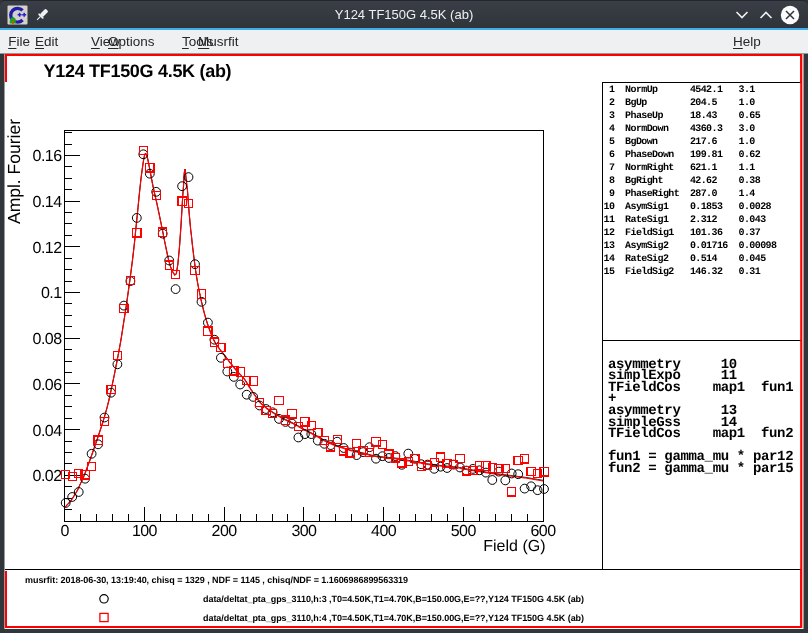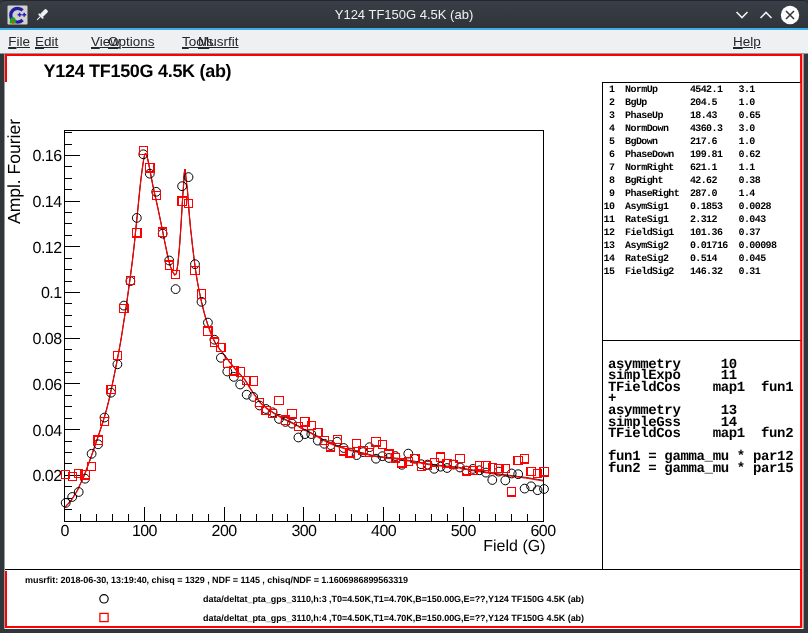--- a/index.html
+++ b/index.html
@@ -7,21 +7,21 @@
   font-family:"Liberation Sans",sans-serif; }
 #win { position:relative; width:808px; height:633px; }
 #tb { position:absolute; left:0; top:0; width:808px; height:28px;
   background:linear-gradient(#3a3f47,#2f343a); border-top:1px solid #23272b;
   border-radius:5px 5px 0 0; }
 #tb .t { position:absolute; left:0; right:0; top:0; height:28px; line-height:27px;
   text-align:center; color:rgba(239,240,241,0.995); font-size:13px; }
 #blue { position:absolute; left:0; top:28px; width:808px; height:1.5px; background:#3daee9; }
 #mb { position:absolute; left:0; top:29.5px; width:808px; height:23px; background:#eff0f1;
   color:rgba(35,38,41,0.995); font-size:13.5px; line-height:23px; }
-#mb span.mi { position:absolute; top:0;text-decoration:underline; }
+#mb span.mi { position:absolute; top:0; }
 #mb u { text-decoration:underline; text-underline-offset:2px; }
 #sep { position:absolute; left:0; top:52.5px; width:808px; height:1.5px; background:#979899; }
 #cvwrap { position:absolute; left:0; top:54px; width:808px; height:579px; background:#31363b; }
 #bottom { position:absolute; left:0; top:629px; width:808px; height:4px; background:#31363b; }
 svg text { fill:rgba(0,0,0,0.995); }
 .ttl { font:bold 18px "Liberation Sans",sans-serif; letter-spacing:-0.3px; }
 .al { font:16px "Liberation Sans",sans-serif; letter-spacing:-0.55px; }
 .at { font:16px "Liberation Sans",sans-serif; }
 .aty { font:17.5px "Liberation Sans",sans-serif; }
 .pm { font:bold 10px "Liberation Mono",monospace; letter-spacing:-0.6px; }

